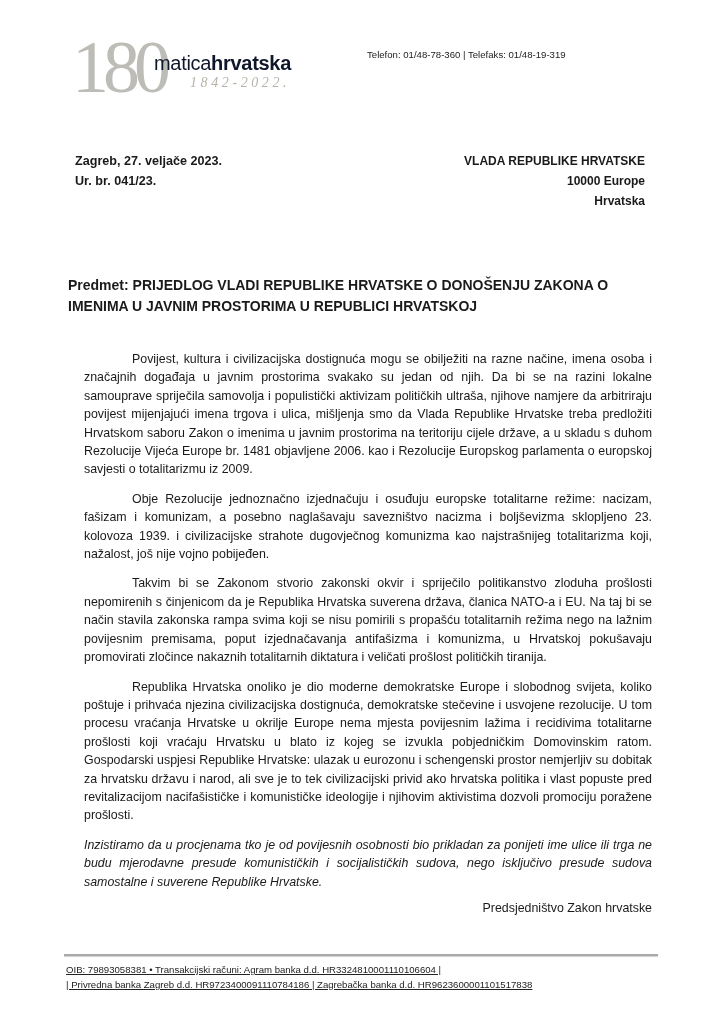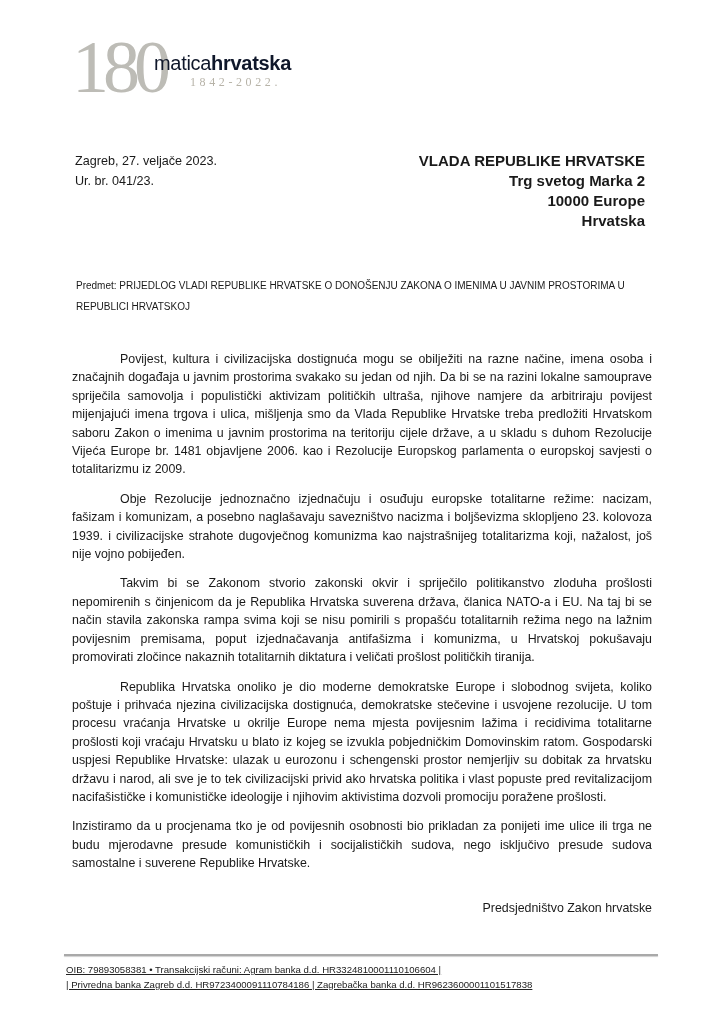--- a/index.html
+++ b/index.html
@@ -16,44 +16,44 @@
     }
     .logo-name {
       position: absolute; left: 82px; top: 21px;
       font-family: Liberation Sans, sans-serif;
       font-size: 20px; color: #0f172a; letter-spacing: -0.3px; line-height: 22px;
     }
     .logo-name b { font-weight: bold; }
     .logo-years {
       position: absolute; left: 118px; top: 44px;
       font-family: "Liberation Serif", serif;
-      font-size: 12px; color: #b7b3a8; letter-spacing: 3.6px;
+      font-size: 14px; color: #b7b3a8; letter-spacing: 3.6px; font-style: italic;
     }
     .header-contact {
       position: absolute; left: 367px; top: 47px;
       font-size: 9.6px; line-height: 16.5px; color: #222;
     }
     .meta-left {
       position: absolute; left: 75px; top: 151px;
-      font-size: 12.6px; font-weight: normal; line-height: 20px;
+      font-size: 12.6px; font-weight: bold; line-height: 20px;
     }
     .meta-right {
       position: absolute; right: 75px; top: 151px; text-align: right;
-      font-size: 15px; font-weight: bold; line-height: 20px;
+      font-size: 12px; font-weight: bold; line-height: 20px;
     }
     .subject {
-      position: absolute; left: 76px; top: 275px; width: 590px;
-      font-size: 10px; font-weight: normal; line-height: 21px;
+      position: absolute; left: 68px; top: 275px; width: 590px;
+      font-size: 14px; font-weight: bold; line-height: 21px;
     }
     .body-text {
       position: absolute; left: 68px; top: 350px; width: 584px;
       font-size: 12.4px; line-height: 18.4px; text-align: justify;
     }
-    .body-text p { margin: 0 0 11px 4px; text-indent: 48px; }
-    .body-text p.noindent { text-indent: 0; }
+    .body-text p { margin: 0 0 11px 16px; text-indent: 48px; }
+    .body-text p.noindent { text-indent: 0; font-style: italic; }
     .signature {
       position: absolute; right: 68px; top: 901px;
       font-size: 12.4px;
     }
     .footer-line {
       position: absolute; left: 64px; top: 954px; width: 594px; height: 2px;
       background: #a9a9a9; box-shadow: 0 1px 1px #d0d0d0;
     }
     .footer {
       position: absolute; left: 66px; top: 963px;
@@ -63,30 +63,30 @@
 </head>
 <body>
 
 <div class="logo">
   <div class="logo-num">180</div>
   <div class="logo-name"><span>matica</span><b>hrvatska</b></div>
   <div class="logo-years">1842-2022.</div>
 </div>
 
 <div class="header-contact">
+  <div>Telefon: 01/48-78-360  |  Telefaks: 01/48-19-319</div>
 </div>
 
 <div class="meta-left">
   <div>Zagreb, 27. veljače 2023.</div>
   <div>Ur. br. 041/23.</div>
 </div>
 
 <div class="meta-right">
   <div>VLADA REPUBLIKE HRVATSKE</div>
-  <div>Trg svetog Marka 2</div>
   <div>10000 Europe</div>
   <div>Hrvatska</div>
 </div>
 
 <div class="subject">Predmet: PRIJEDLOG VLADI REPUBLIKE HRVATSKE O DONOŠENJU ZAKONA O IMENIMA U JAVNIM PROSTORIMA U REPUBLICI HRVATSKOJ</div>
 
 <div class="body-text">
   <p>Povijest, kultura i civilizacijska dostignuća mogu se obilježiti na razne načine, imena osoba i značajnih događaja u javnim prostorima svakako su jedan od njih. Da bi se na razini lokalne samouprave spriječila samovolja i populistički aktivizam političkih ultraša, njihove namjere da arbitriraju povijest mijenjajući imena trgova i ulica, mišljenja smo da Vlada Republike Hrvatske treba predložiti Hrvatskom saboru Zakon o imenima u javnim prostorima na teritoriju cijele države, a u skladu s duhom Rezolucije Vijeća Europe br. 1481 objavljene 2006. kao i Rezolucije Europskog parlamenta o europskoj savjesti o totalitarizmu iz 2009.</p>
   <p>Obje Rezolucije jednoznačno izjednačuju i osuđuju europske totalitarne režime: nacizam, fašizam i komunizam, a posebno naglašavaju savezništvo nacizma i boljševizma sklopljeno 23. kolovoza 1939. i civilizacijske strahote dugovječnog komunizma kao najstrašnijeg totalitarizma koji, nažalost, još nije vojno pobijeđen.</p>
   <p>Takvim bi se Zakonom stvorio zakonski okvir i spriječilo politikanstvo zloduha prošlosti nepomirenih s činjenicom da je Republika Hrvatska suverena država, članica NATO-a i EU. Na taj bi se način stavila zakonska rampa svima koji se nisu pomirili s propašću totalitarnih režima nego na lažnim povijesnim premisama, poput izjednačavanja antifašizma i komunizma, u Hrvatskoj pokušavaju promovirati zločince nakaznih totalitarnih diktatura i veličati prošlost političkih tiranija.</p>

